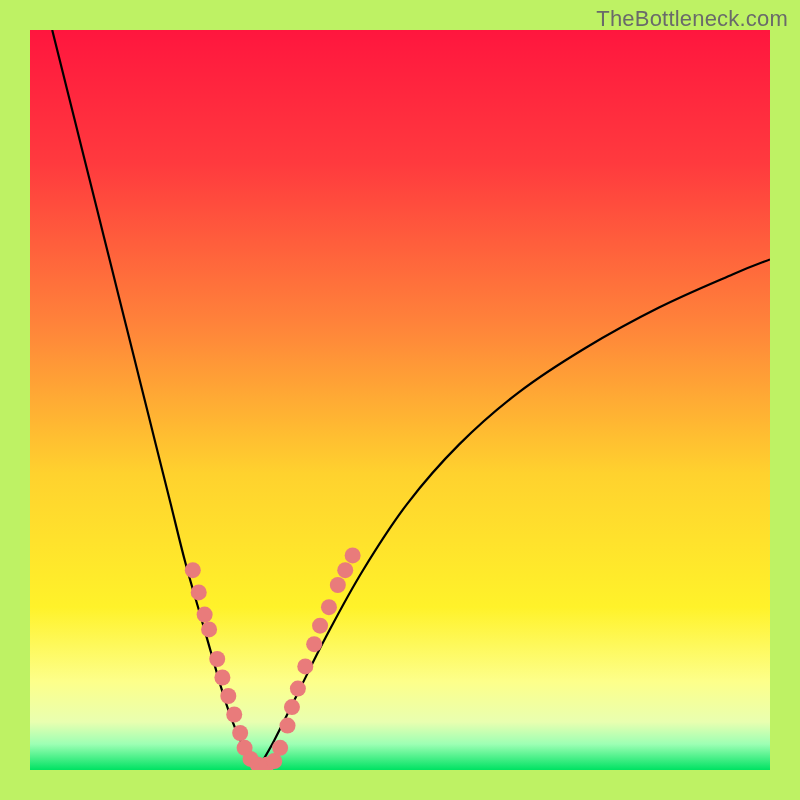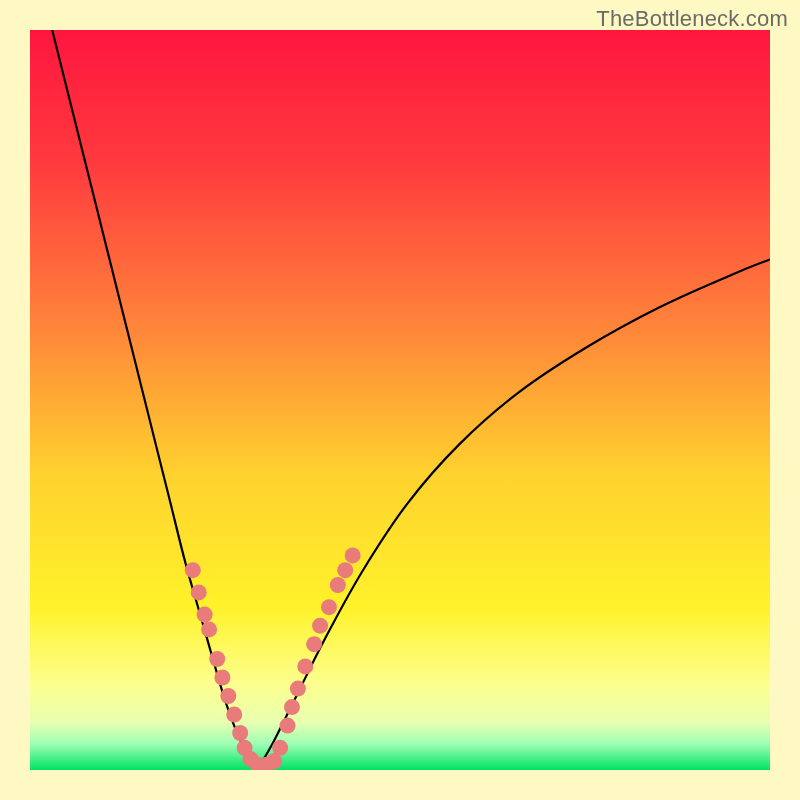--- a/index.html
+++ b/index.html
@@ -7,21 +7,21 @@
     padding: 0;
     width: 800px;
     height: 800px;
     overflow: hidden;
     background: #000;
     font-family: Arial, Helvetica, sans-serif;
   }
   .frame {
     position: absolute;
     inset: 0;
-    background: #fef9c3;
+    background: #bef264;
   }
   .plot {
     position: absolute;
     left: 30px;
     top: 30px;
     width: 740px;
     height: 740px;
     
   }
   .watermark {

